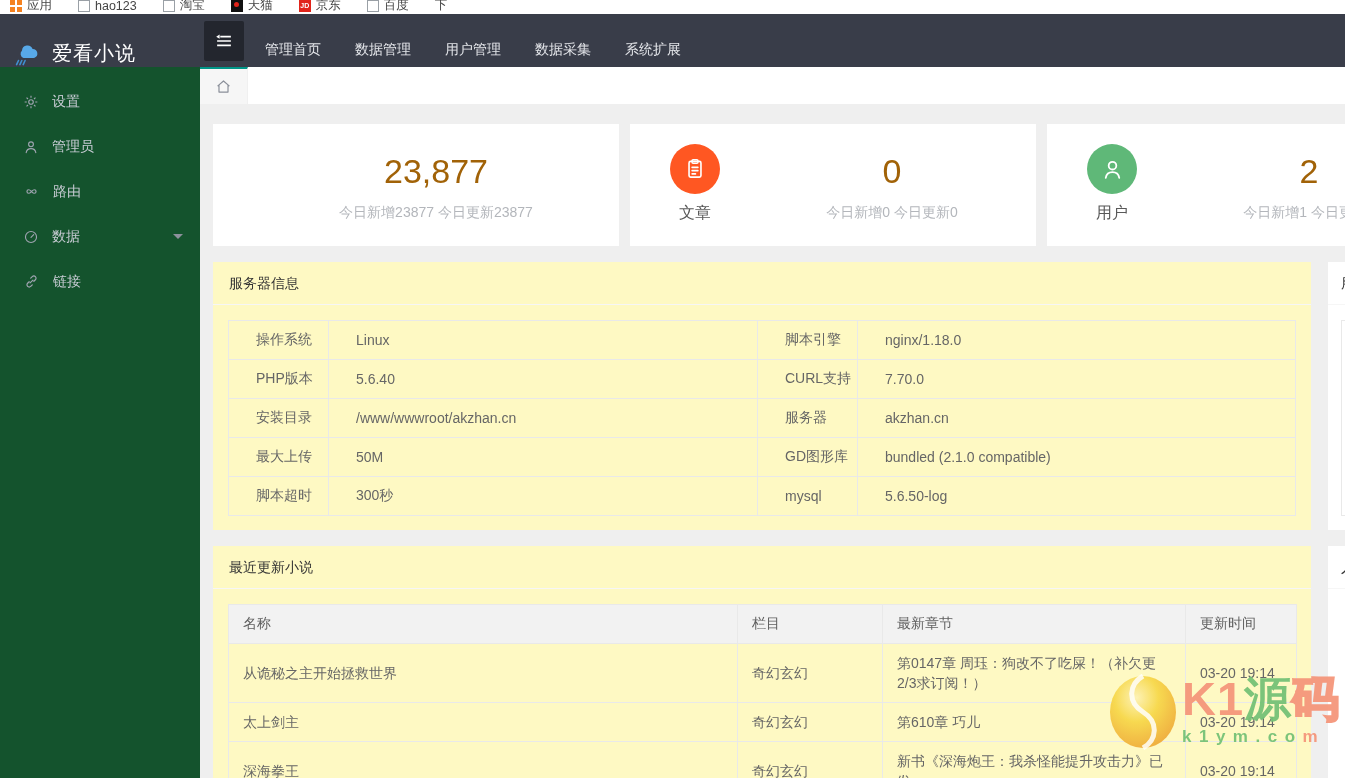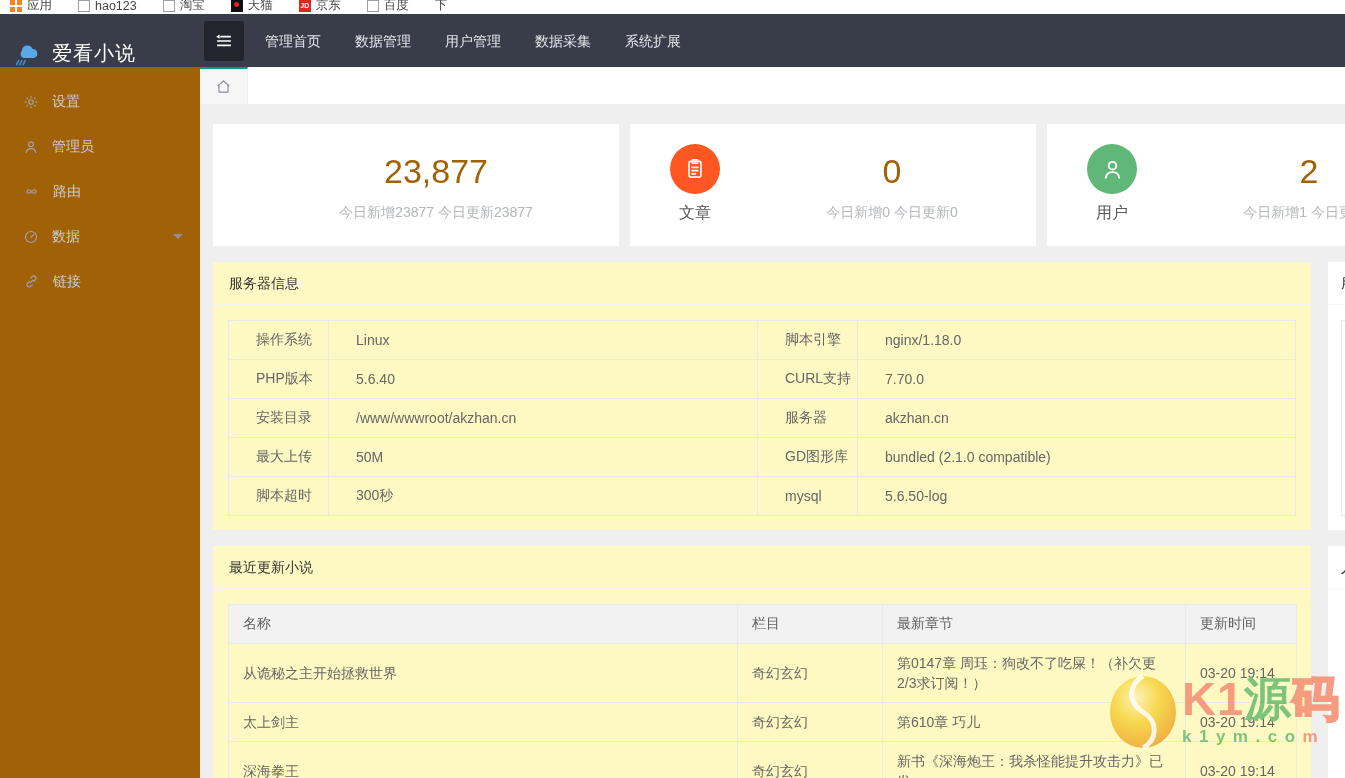--- a/index.html
+++ b/index.html
@@ -18,24 +18,24 @@
   .ic-tmall { background:#111; position:relative; }
   .ic-tmall i { position:absolute; left:3.5px; top:2px; width:5px; height:5px; border-radius:50%; background:#e1251b; }
   .ic-jd { background:#e1251b; color:#fff; font-size:7px; font-weight:bold; display:flex; align-items:center; justify-content:center; }
 
   
   .header { position:absolute; top:14px; left:0; right:0; height:53px; background:#393d49; z-index:4; }
   .logo { position:absolute; left:0; top:0; width:200px; height:53px; display:flex; align-items:flex-end; padding-left:13px; color:#fff; font-size:20px; letter-spacing:1px; }
   .logo svg { margin-right:9px; }
   .shrink-btn { position:absolute; left:204px; top:7px; width:40px; height:40px; background:#23262e; border-radius:2px; display:flex; align-items:center; justify-content:center; cursor:pointer; }
   .topnav { position:absolute; left:248px; top:0; height:53px; display:flex; align-items:center; }
-  .topnav-item { padding:0 17px; font-size:14px; color:#e4e6ea; height:51px; line-height:53px; cursor:pointer; }
-
-  
-  .sidebar { position:absolute; top:67px; left:0; width:200px; bottom:0; background:#a16207; z-index:3; padding-top:12px; }
+  .topnav-item { padding:8px 17px; font-size:14px; color:#e4e6ea; height:51px; line-height:53px; cursor:pointer; }
+
+  
+  .sidebar { position:absolute; top:67px; left:0; width:200px; bottom:0; background:#14532d; z-index:3; padding-top:12px; }
   .side-item { position:relative; height:45px; display:flex; align-items:center; padding-left:23px; color:#c8ccd4; font-size:14px; cursor:pointer; }
   .side-item svg { margin-right:13px; color:#9fa4b0; }
   .side-caret { position:absolute; right:17px; top:20px; width:0; height:0; border:5px solid transparent; border-top-color:#8d919c; }
 
   
   .tabbar { position:absolute; left:200px; top:67px; right:0; height:37px; background:#fff; z-index:2; }
   .tab-home { width:48px; height:37px; background:#f6f6f6; border-top:2px solid #009688; border-right:1px solid #f0f0f0; display:flex; align-items:center; justify-content:center; color:#8a8f99; cursor:pointer; }
 
   
   .content { position:absolute; left:200px; top:104px; right:0; bottom:0; background:#efefef; overflow:hidden; }

